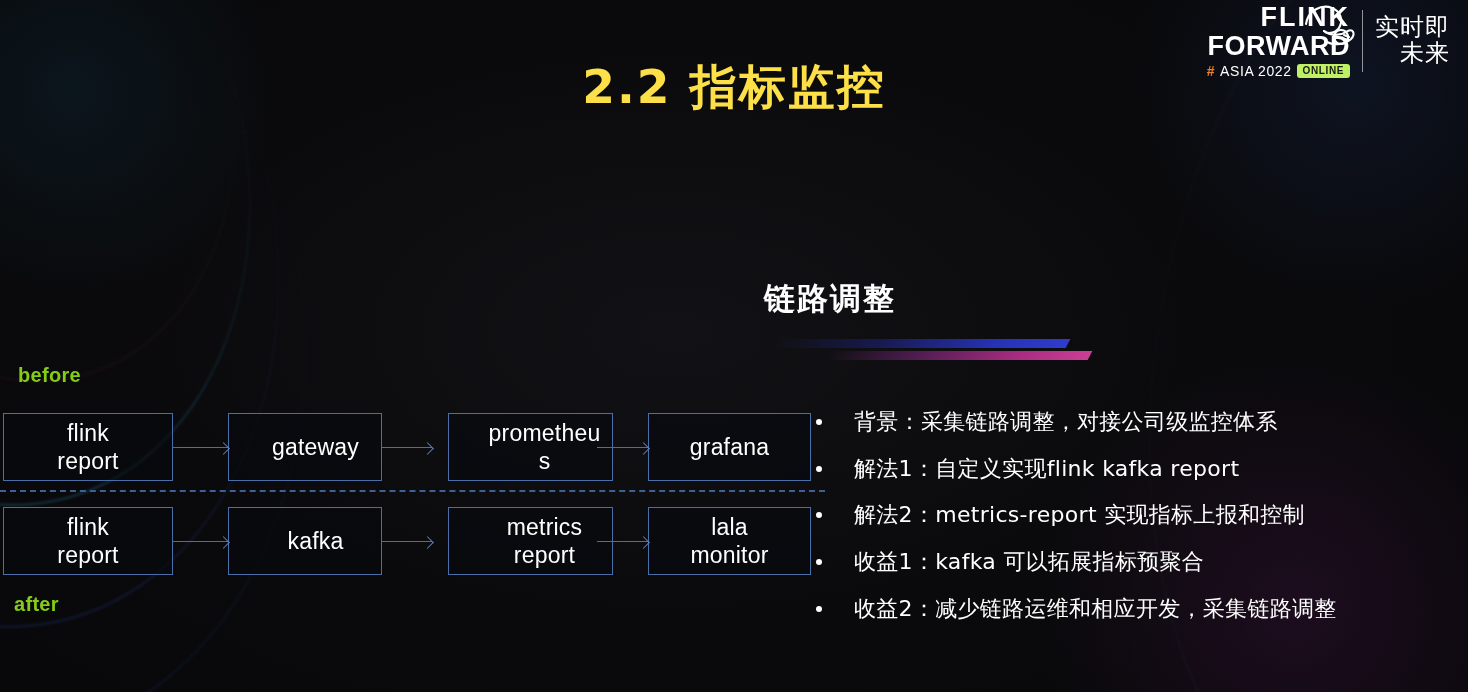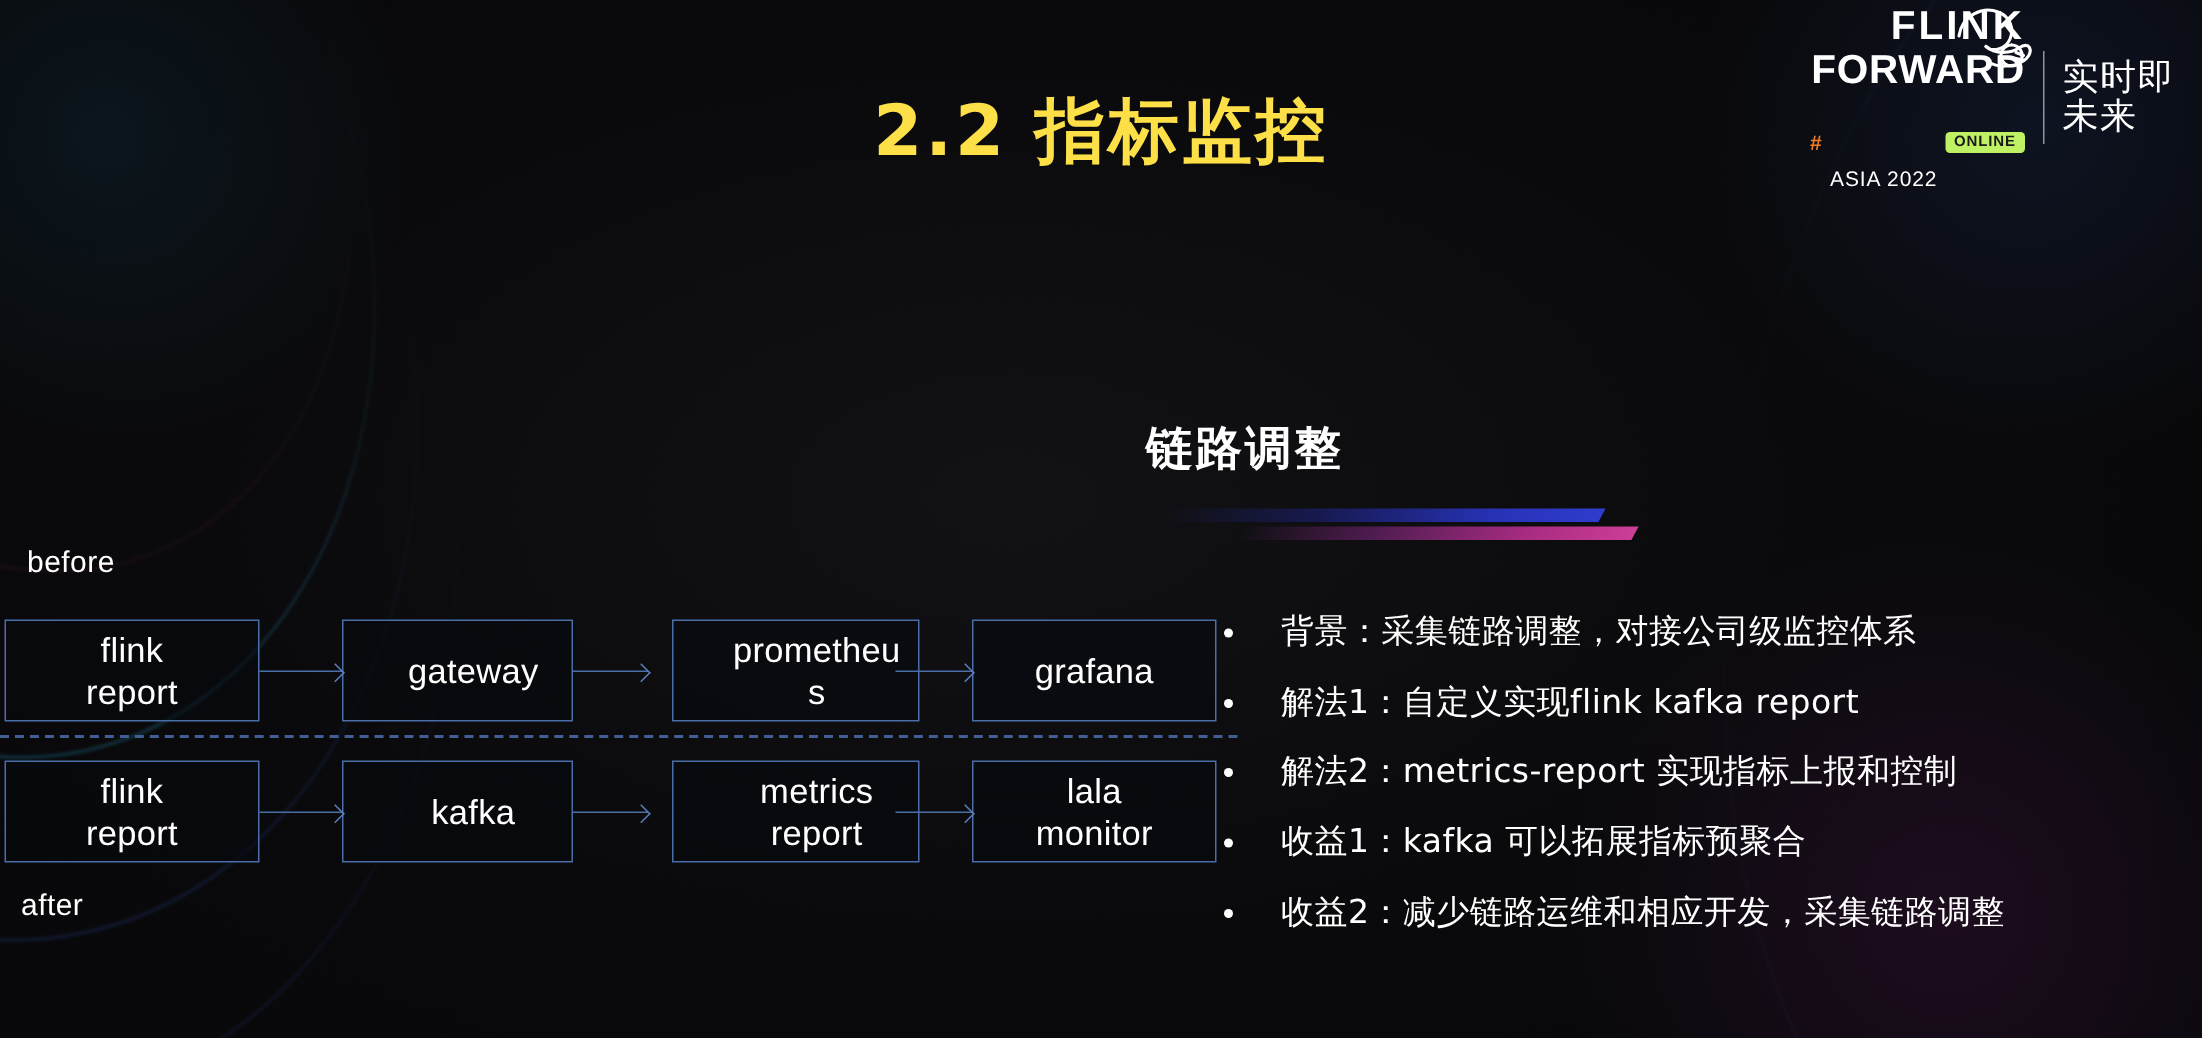--- a/index.html
+++ b/index.html
@@ -125,41 +125,42 @@
   .logo-sub {
     margin-top: 4px;
     display: flex;
     align-items: center;
     justify-content: flex-end;
     gap: 5px;
     font-size: 14px;
     letter-spacing: .6px;
   }
   .logo-hash { color: #f07d24; font-weight: bold; }
-  .logo-asia { color: #ffffff; margin-top: 48px; }
+  .logo-asia { color: #ffffff; }
   .logo-online {
     background: #bef264;
     color: #1a1a1a;
     font-size: 10px;
     font-weight: bold;
     padding: 2px 6px 2px 6px;
     border-radius: 3px;
     letter-spacing: .6px;
   }
   .logo-divider {
     width: 1px;
     height: 62px;
     background: rgba(255,255,255,.55);
   }
   .logo-cn {
     line-height: 1.08;
     font-size: 24px;
     letter-spacing: 1px;
     color: #ffffff;
     font-family: "DejaVu Sans", "Liberation Sans", sans-serif;
+    text-align: right;
   }
   .bull {
     position: absolute;
     right: 106px;
     top: 2px;
     width: 62px;
     height: 52px;
   }
 
   
@@ -210,22 +211,22 @@
     top: 12px;
     width: 262px;
     background: linear-gradient(90deg, rgba(40,20,60,0) 0%, rgba(110,35,110,.7) 35%, rgba(175,45,135,.95) 72%, rgba(205,62,150,1) 100%);
   }
 
   
   .diagram { position: absolute; left: 0; top: 355px; width: 830px; height: 300px; }
   .stage-label {
     position: absolute;
     font-size: 20px;
-    font-weight: normal;
-    color: #ffffff;
+    font-weight: bold;
+    color: #84cc16;
     letter-spacing: .3px;
   }
   .label-before { left: 18px; top: 9px; }
   .label-after  { left: 14px; top: 238px; }
 
   .node {
     position: absolute;
     box-sizing: border-box;
     border: 1px solid #4a6ea8;
     background: rgba(8,9,14,.55);

